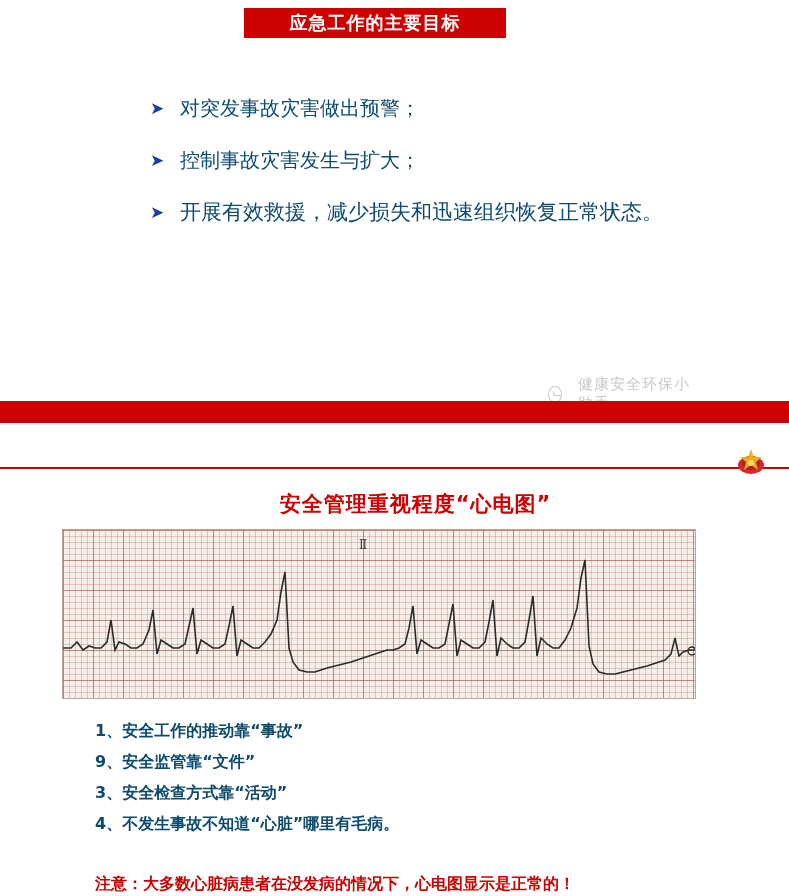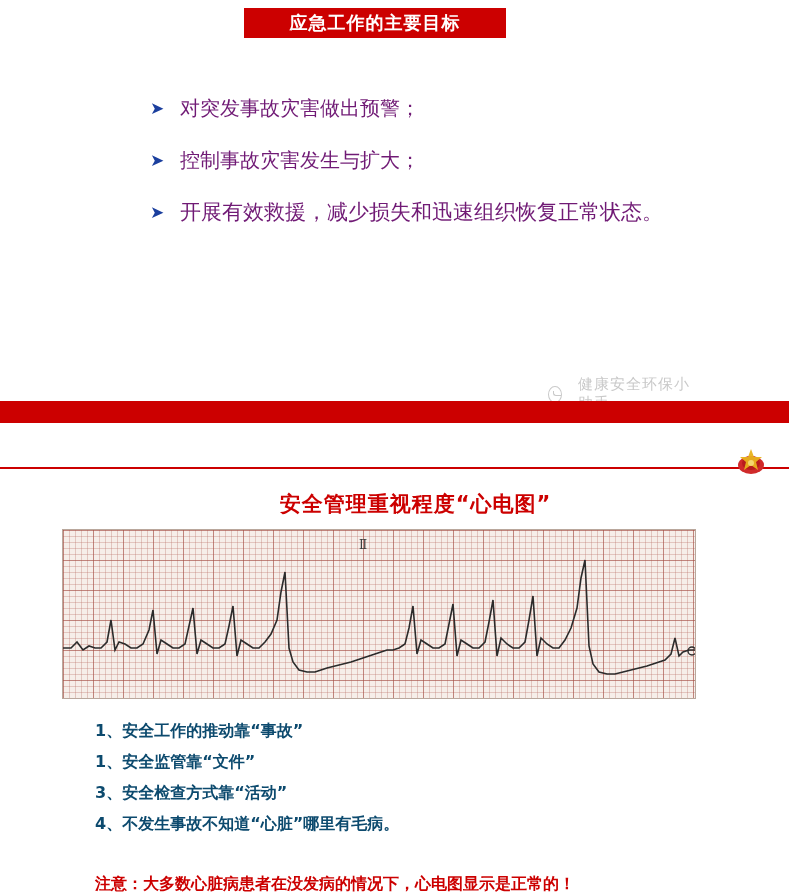--- a/index.html
+++ b/index.html
@@ -53,21 +53,21 @@
     margin-bottom: 26px;
   }
   .bullet-mark {
     color: #1b3f9e;
     font-size: 17px;
     line-height: 26px;
     width: 30px;
     flex: 0 0 30px;
   }
   .bullet-text {
-    color: #701a75;
+    color: #0c4a6e;
     font-size: 20px;
     line-height: 26px;
     font-weight: 500;
     white-space: nowrap;
   }
   .bullet-text.big {
     font-size: 21px;
   }
 
   .watermark {
@@ -272,19 +272,19 @@
                 456,118 462,112 466,90 470,66 474,126 478,108 484,114 490,118
                 496,118 502,110 508,98 514,78 518,48 522,30 526,116 530,134 536,142 544,144 552,144 560,142
                 568,140 576,138 584,136 590,134 596,132
                 602,130 608,124 612,108 616,126 620,122 626,120 632,120"></polyline>
       <circle cx="629" cy="121" r="4" fill="none" stroke="#2b2b2b" stroke-width="1.4"></circle>
     </svg>
   </div>
 
   <div class="notes">
     <div class="note-line">1、安全工作的推动靠“事故”</div>
-    <div class="note-line">1、安全监管靠“文件”</div>
+    <div class="note-line">9、安全监管靠“文件”</div>
     <div class="note-line">3、安全检查方式靠“活动”</div>
     <div class="note-line">4、不发生事故不知道“心脏”哪里有毛病。</div>
     <div class="note-warning">注意：大多数心脏病患者在没发病的情况下，心电图显示是正常的！</div>
   </div>
 
 </div>
 
 </body></html>

